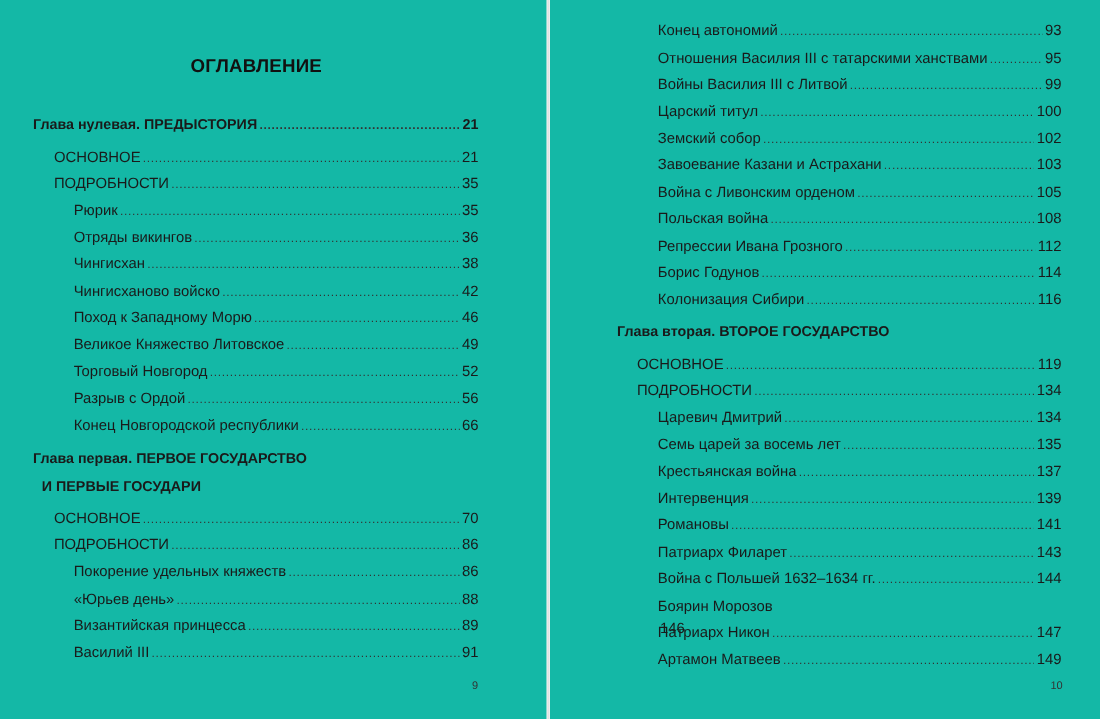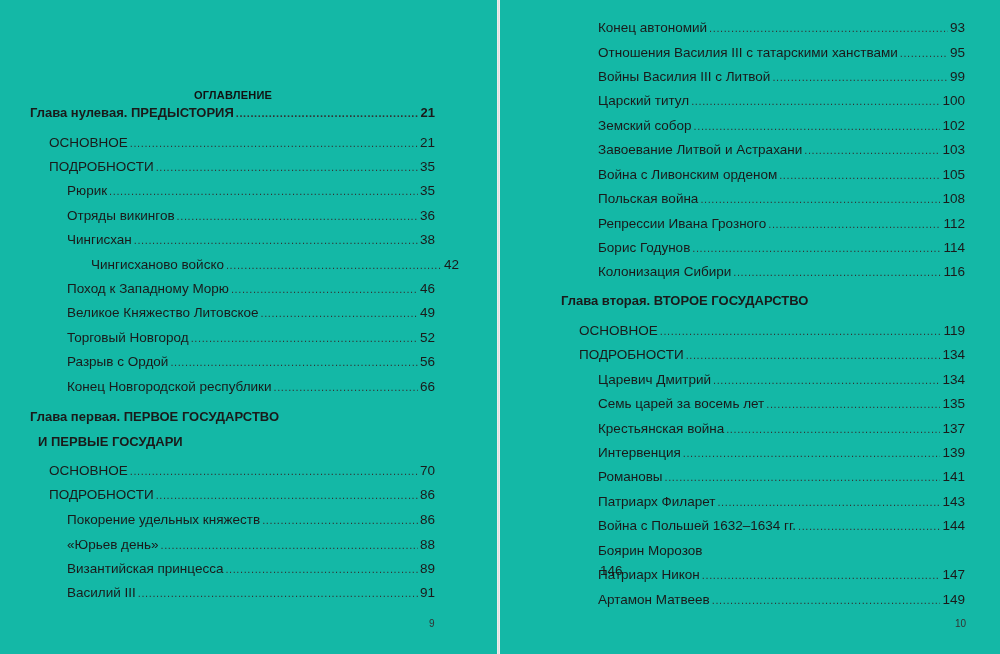--- a/index.html
+++ b/index.html
@@ -11,21 +11,21 @@
     }
     .page { position: absolute; top: 0; height: 654px; background: #14b8a6; }
     #page-left { left: 0; width: 497px; }
     #page-right { left: 500px; width: 500px; }
     .divider {
       position: absolute; left: 497px; top: 0; width: 3px; height: 654px;
       background: linear-gradient(to right, #f1f1f1, #e0e0e0, #f4f4f4);
     }
     .toc-title {
       position: absolute; left: 0; width: 466px; top: 50px; text-align: center;
-      font-weight: bold; font-size: 11px; letter-spacing: 0.2px; color: #111; margin-top: 39px;
+      font-weight: bold; font-size: 17px; letter-spacing: 0.2px; color: #111;
     }
     .row {
       position: absolute; height: 20px; line-height: 20px;
       display: flex; align-items: baseline; font-size: 13.5px; white-space: nowrap;
     }
     .row .label { flex: 0 0 auto; padding-right: 2px; }
     .row .dots {
       flex: 1 1 auto; overflow: hidden; color: #333;
       font-size: 11px; letter-spacing: 0.6px; line-height: 20px;
     }
@@ -72,21 +72,21 @@
   <div class="row" style="left:67px; width:368px; top:206px;">
     <span class="label">Отряды викингов</span>
     <span class="dots"></span>
     <span class="num">36</span>
   </div>
   <div class="row" style="left:67px; width:368px; top:230px;">
     <span class="label">Чингисхан</span>
     <span class="dots"></span>
     <span class="num">38</span>
   </div>
-  <div class="row" style="left:67px; width:368px; top:255px;margin-left:24px;">
+  <div class="row" style="left:67px; width:368px; top:255px;">
     <span class="label">Чингисханово войско</span>
     <span class="dots"></span>
     <span class="num">42</span>
   </div>
   <div class="row" style="left:67px; width:368px; top:279px;">
     <span class="label">Поход к Западному Морю</span>
     <span class="dots"></span>
     <span class="num">46</span>
   </div>
   <div class="row" style="left:67px; width:368px; top:303px;">
@@ -174,21 +174,21 @@
     <span class="label">Царский титул</span>
     <span class="dots"></span>
     <span class="num">100</span>
   </div>
   <div class="row" style="left:98px; width:367px; top:116px;">
     <span class="label">Земский собор</span>
     <span class="dots"></span>
     <span class="num">102</span>
   </div>
   <div class="row" style="left:98px; width:367px; top:140px;">
-    <span class="label">Завоевание Литвой и Астрахани</span>
+    <span class="label">Завоевание Казани и Астрахани</span>
     <span class="dots"></span>
     <span class="num">103</span>
   </div>
   <div class="row" style="left:98px; width:367px; top:165px;">
     <span class="label">Война с Ливонским орденом</span>
     <span class="dots"></span>
     <span class="num">105</span>
   </div>
   <div class="row" style="left:98px; width:367px; top:189px;">
     <span class="label">Польская война</span>

